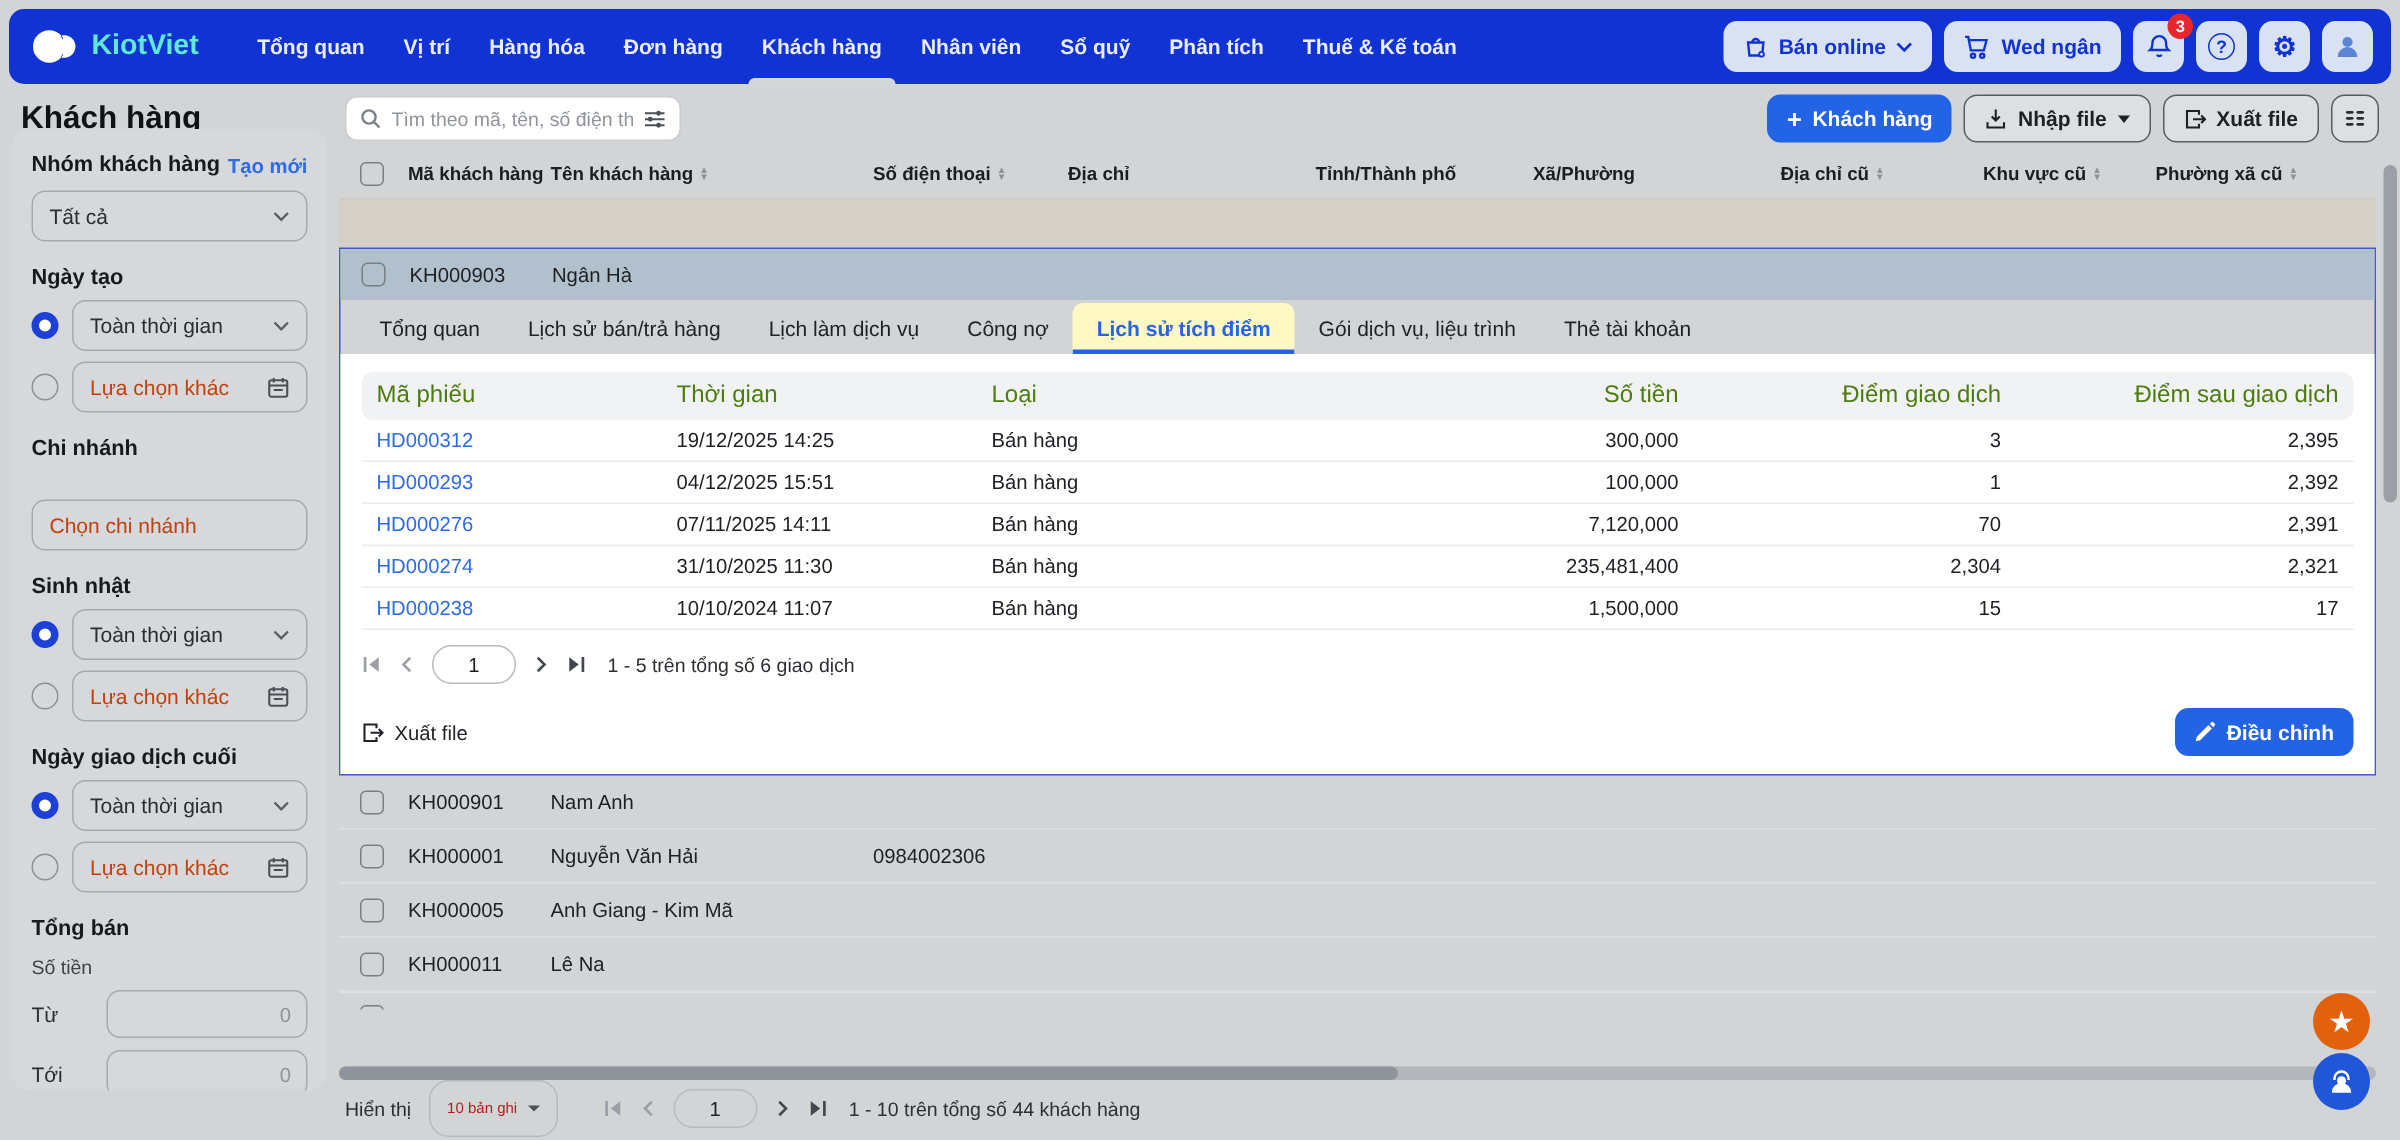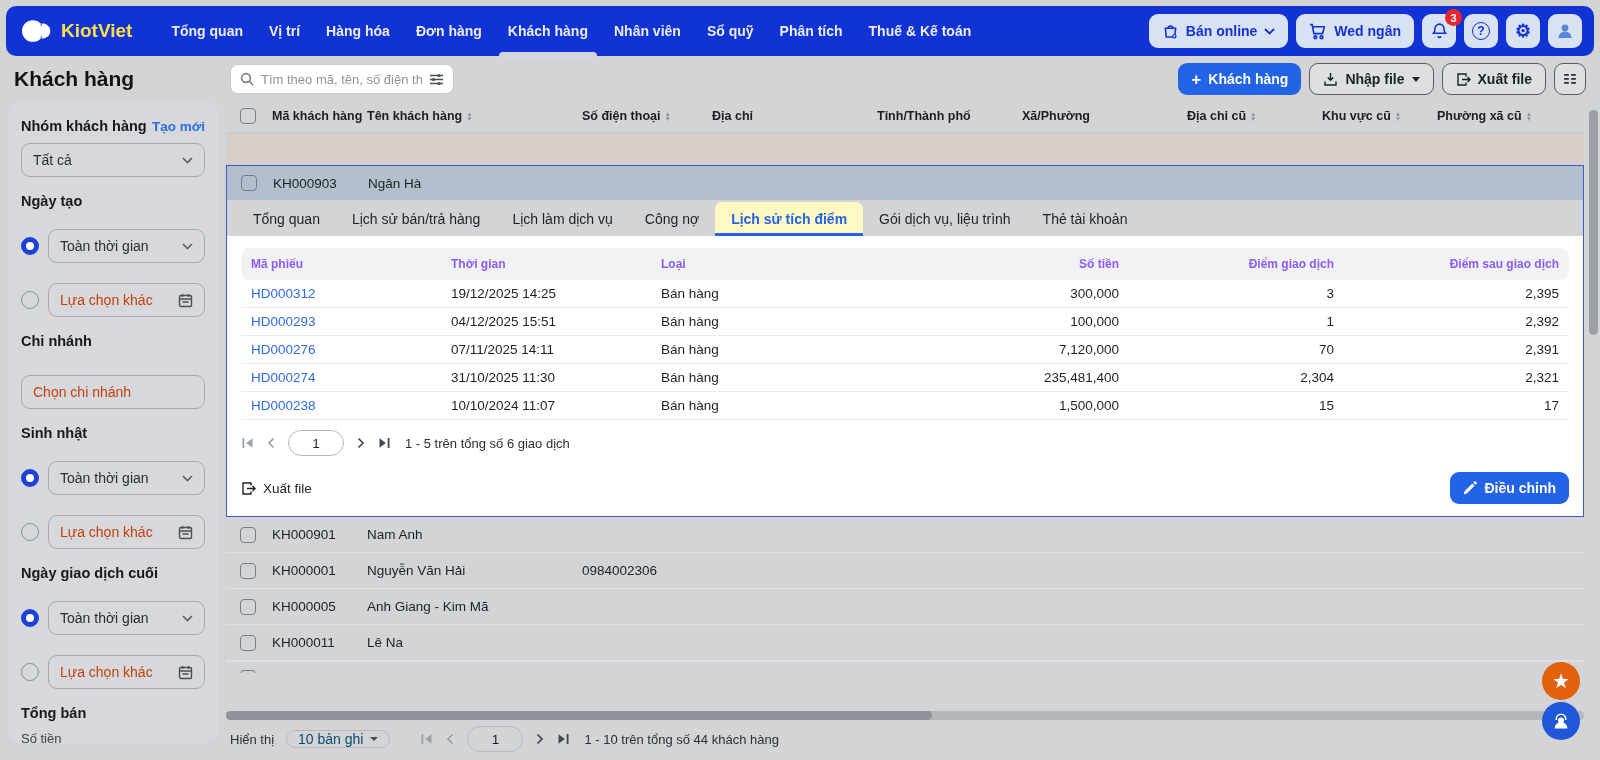--- a/index.html
+++ b/index.html
@@ -12,21 +12,21 @@
     color:#1d2024;
   }
   svg { display:block; }
 
   
   .navbar {
     position:absolute; left:6px; top:6px; right:6px; height:50px;
     background:#1133d4; border-radius:10px;
     display:flex; align-items:center; padding:0 12px 0 16px;
   }
-  .brand { display:flex; align-items:center; gap:9px; color:#fde047; font-size:19px; font-weight:bold; margin-right:26px; }
+  .brand { display:flex; align-items:center; gap:9px; color:#5eead4; font-size:19px; font-weight:bold; margin-right:26px; }
   .nav-items { display:flex; align-items:center; }
   .nav-item { position:relative; color:#e9edff; font-size:14px; font-weight:600; padding:15px 13px; cursor:pointer; white-space:nowrap; }
   .nav-item.active::after {
     content:""; position:absolute; left:4px; right:4px; bottom:-6px; height:8px;
     background:#d4d6d9; border-radius:4px 4px 0 0;
   }
   .nav-right { margin-left:auto; display:flex; align-items:center; gap:8px; }
   .pill {
     background:#d8e2f2; color:#1133d4; border-radius:9px; height:34px;
     display:flex; align-items:center; gap:7px; padding:0 13px;
@@ -53,34 +53,34 @@
   .hdr-actions { margin-left:auto; margin-right:14px; display:flex; align-items:center; gap:8px; }
   .btn { height:32px; border-radius:9px; display:flex; align-items:center; gap:7px; padding:0 13px; font-size:14px; cursor:pointer; white-space:nowrap; }
   .btn-primary { background:#2363e6; color:#fff; font-weight:bold; }
   .btn-outline { background:rgba(255,255,255,0.25); border:1px solid #595d62; color:#1d2024; font-weight:600; }
   .btn-square { width:32px; padding:0; justify-content:center; }
   .plus-glyph { font-size:17px; font-weight:bold; line-height:1; }
   .caret-down { width:0; height:0; border-left:4.5px solid transparent; border-right:4.5px solid transparent; border-top:5.5px solid #1d2024; }
 
   
   .sidebar {
-    position:absolute; left:8px; top:102px; width:210px; height:641px;
+    position:absolute; left:8px; top:86px; width:210px; height:641px;
     background:#d6d8db; border-radius:12px; padding:16px 13px; overflow:hidden;
   }
   .sb-title-row { display:flex; align-items:center; justify-content:space-between; margin-bottom:9px; }
   .sb-title { font-size:14.5px; font-weight:bold; color:#17191c; }
   .sb-link { font-size:13.5px; font-weight:600; color:#2e6be5; cursor:pointer; }
   .sb-section { margin-bottom:16px; }
   .sb-select, .sb-input {
     height:34px; border:1px solid #a6aab0; border-radius:9px;
     display:flex; align-items:center; padding:0 11px; font-size:14px; color:#2a2d31; cursor:pointer; background:transparent;
   }
   .sb-select .grow, .sb-input .grow { flex:1; }
   .sb-input .ph { color:#c2410c; }
-  .radio-row { display:flex; align-items:center; gap:9px; margin-top:20px; }
+  .radio-row { display:flex; align-items:center; gap:9px; margin-top:7px; }
   .radio-row .sb-select, .radio-row .sb-input { flex:1; }
   .radio { width:18px; height:18px; border-radius:50%; background:#fff; flex:0 0 auto; cursor:pointer; }
   .radio.on { border:5.5px solid #1d40d6; }
   .radio.off { border:1.5px solid #8b9096; background:transparent; }
   .sb-sub { font-size:13px; color:#3f4348; margin:10px 0 5px; }
   .amt-row { display:flex; align-items:center; gap:24px; margin-top:8px; }
   .amt-row label { width:26px; font-size:14px; color:#2a2d31; }
   .amt-row input {
     flex:1; height:32px; border:1px solid #a6aab0; border-radius:9px; background:transparent;
     text-align:right; padding:0 10px; font-size:13.5px; font-family:inherit; color:#6f747a; outline:none; min-width:0;
@@ -100,21 +100,21 @@
 
   .expanded { border:1px solid #4059cc; background:#d2d4d6; }
   .sel-row { height:34px; background:#b2c0ce; }
   .tabbar { height:36px; display:flex; align-items:flex-end; padding-left:10px; }
   .tab { padding:9px 16px; font-size:14px; color:#1e2125; cursor:pointer; white-space:nowrap; }
   .tab.active { background:#fef9c3; color:#2563eb; font-weight:bold; border-radius:7px 7px 0 0; box-shadow:inset 0 -3px 0 #2563eb; }
 
   .panel { background:#fff; padding:12px 14px 12px; }
   .irow { display:grid; grid-template-columns:200px 210px 1fr 190px 215px 225px; align-items:center; }
   .ihead { height:32px; background:#f1f2f4; border-radius:8px; }
-  .ih { font-size:12px; font-weight:bold; color:#8b5cf6; padding:0 10px; white-space:nowrap; }
+  .ih { font-size:16px; font-weight:normal; color:#4d7c0f; padding:0 10px; white-space:nowrap; }
   .icell { font-size:13.5px; color:#1d2024; padding:0 10px; white-space:nowrap; }
   .num { text-align:right; }
   .drow { height:28px; border-bottom:1px solid #e9ebed; }
   .link { color:#2e6be5; cursor:pointer; }
 
   .pgn { display:flex; align-items:center; gap:12px; margin-top:8px; height:30px; }
   .pg-ic { color:#43484e; cursor:pointer; display:flex; align-items:center; }
   .pg-ic.dim { color:#9aa0a5; }
   .page-box { width:56px; height:26px; border:1px solid #b6bac0; border-radius:13px; background:transparent; text-align:center; font-size:13.5px; color:#1d2024; font-family:inherit; outline:none; }
   .pg-sum { font-size:13px; color:#2c2f33; margin-left:2px; }
@@ -124,21 +124,21 @@
 
   .crow { height:36px; border-bottom:1px solid #dee0e3; }
   .crow-partial { height:12px; overflow:hidden; border-top:1px solid #dee0e3; }
 
   .hscroll { position:absolute; left:226px; right:16px; top:711px; height:9px; background:#b4b8bc; border-radius:5px; }
   .hscroll .thumb { position:absolute; left:0; top:0; height:9px; width:52%; background:#8f949a; border-radius:5px; cursor:pointer; }
   .vscroll { position:absolute; right:2px; top:110px; width:9px; height:225px; background:#9aa0a6; border-radius:5px; cursor:pointer; }
 
   .footer { position:absolute; left:226px; right:0; top:722px; height:34px; display:flex; align-items:center; gap:12px; }
   .ft-label { font-size:13px; color:#2c2f33; margin-left:4px; }
-  .size-pill { height:18px; border:1px solid #b6bac0; border-radius:13px; display:flex; align-items:center; gap:7px; padding:0 11px; font-size:14px; color:#0c4a6e; cursor:pointer; }
+  .size-pill { height:38px; border:1px solid #b6bac0; border-radius:13px; display:flex; align-items:center; gap:7px; padding:0 11px; font-size:10px; color:#b91c1c; cursor:pointer; }
   .chev-sm { width:0; height:0; border-left:4px solid transparent; border-right:4px solid transparent; border-top:4.5px solid #4b5056; }
 
   .fab { position:absolute; width:38px; height:38px; border-radius:50%; display:flex; align-items:center; justify-content:center; cursor:pointer; }
   .fab-star { right:20px; top:662px; background:#e2610c; color:#fff; font-size:20px; }
   .fab-support { right:20px; top:702px; background:#1f57d8; }
 </style>
 </head>
 <body>
 
 <div class="navbar">

